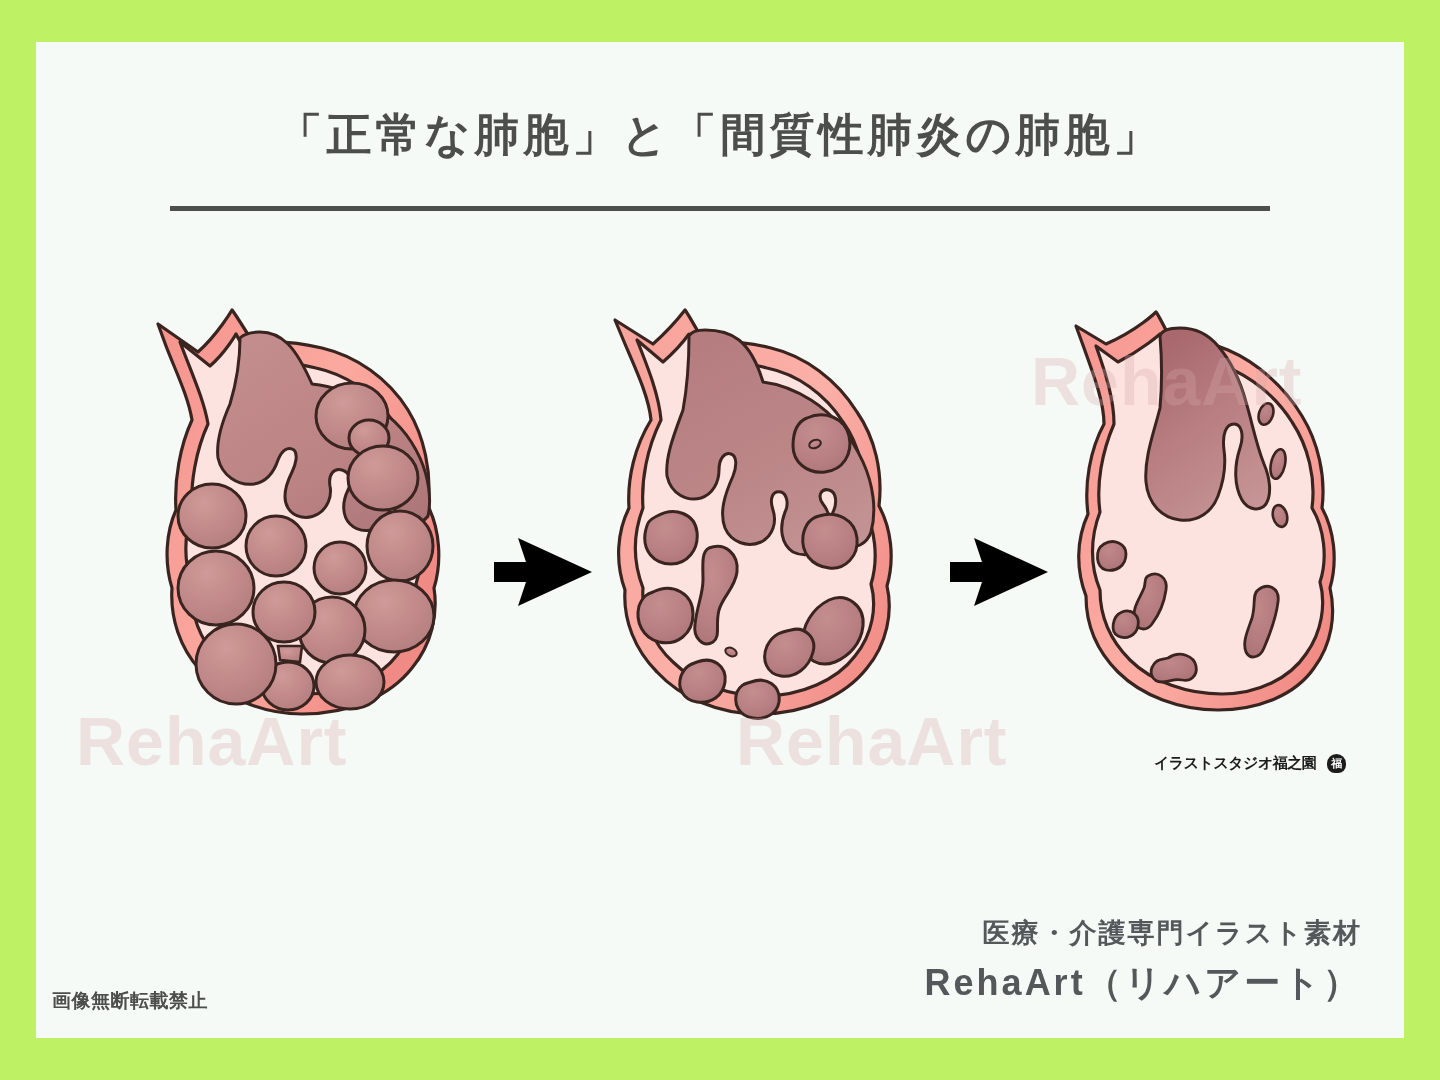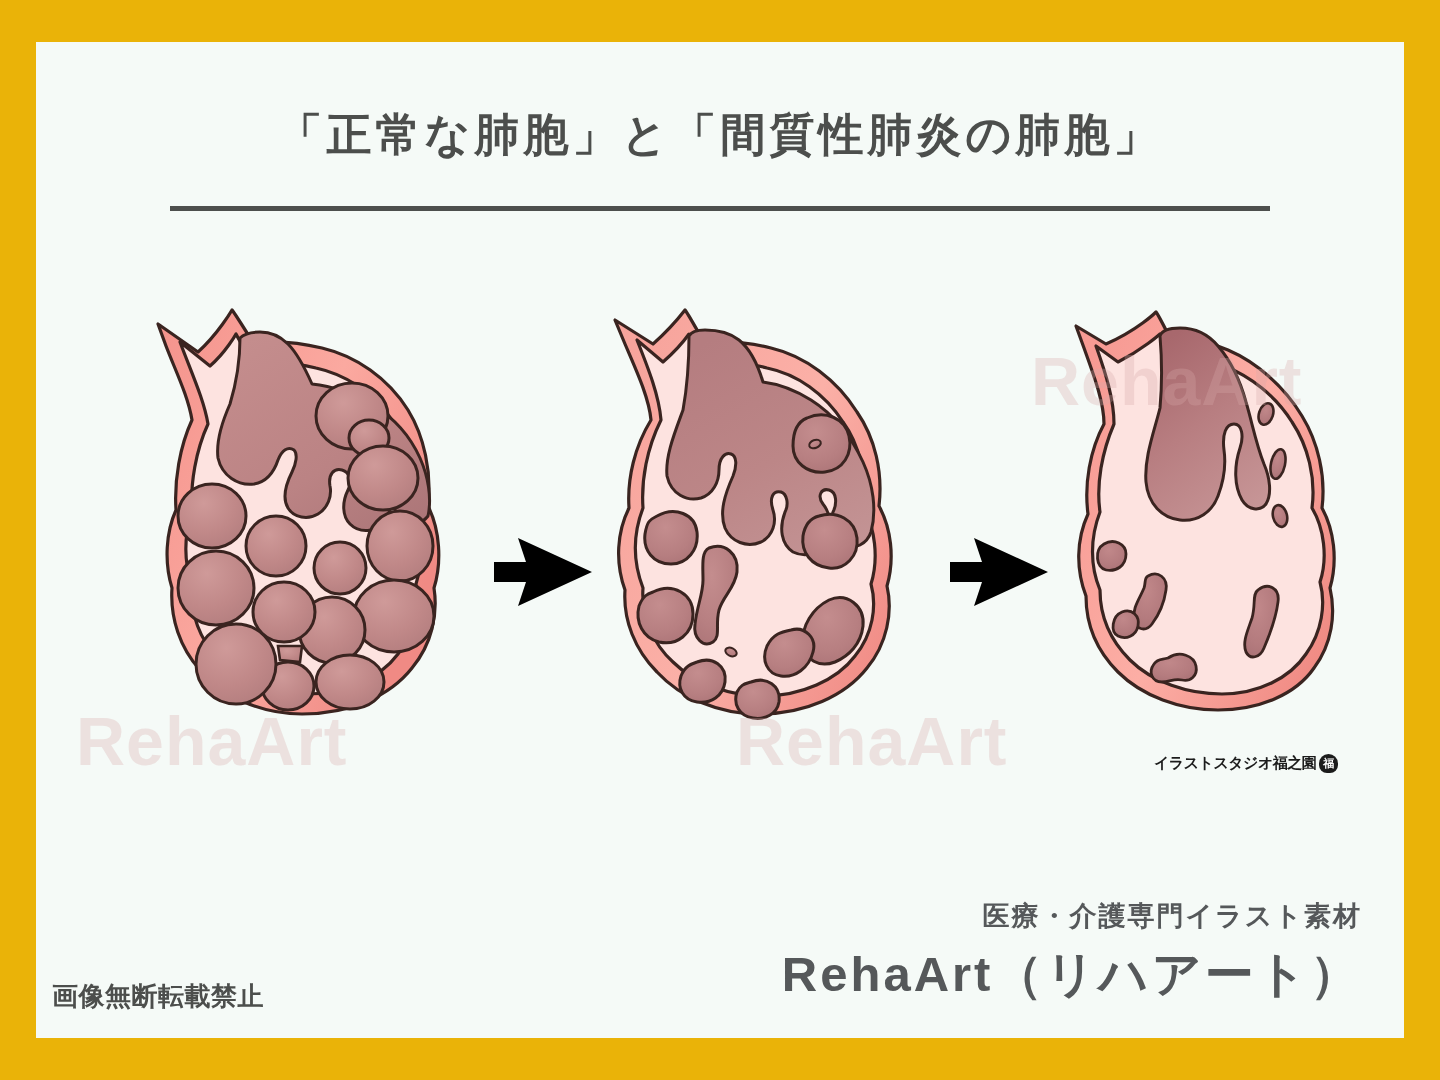--- a/index.html
+++ b/index.html
@@ -12,21 +12,21 @@
     height: 1080px;
     overflow: hidden;
     font-family: "Liberation Sans", "DejaVu Sans", sans-serif;
   }
 
   #frame {
     position: absolute;
     left: 0; top: 0;
     width: 1440px;
     height: 1080px;
-    background: #eab308;
+    background: #bef264;
   }
 
   #panel {
     position: absolute;
     left: 36px;
     top: 42px;
     width: 1368px;
     height: 996px;
     background: #f5faf7;
   }
@@ -100,21 +100,21 @@
   #wm-2 { left: 700px; top: 660px; }
   #wm-3 { left: 995px; top: 300px; }
 
   
   #studio-credit {
     position: absolute;
     left: 1118px;
     top: 712px;
     display: flex;
     align-items: center;
-    gap: 3px;
+    gap: 11px;
   }
   #studio-credit-label {
     font-size: 15px;
     font-weight: bold;
     color: #1b1b1b;
     letter-spacing: -0.5px;
     white-space: nowrap;
   }
   #studio-badge {
     width: 19px;
@@ -139,32 +139,32 @@
   }
   #brand-tagline {
     font-size: 27px;
     font-weight: bold;
     color: #55585a;
     letter-spacing: 2px;
     white-space: nowrap;
     margin-bottom: 8px;
   }
   #brand-name {
-    font-size: 49px;
+    font-size: 36px;
     font-weight: bold;
     color: #55585a;
     letter-spacing: 3px;
     white-space: nowrap;
   }
 
   #copyright-note {
     position: absolute;
     left: 16px;
     bottom: 24px;
-    font-size: 26px;
+    font-size: 19px;
     font-weight: bold;
     color: #4c4e4c;
     letter-spacing: 0.5px;
     white-space: nowrap;
     margin-top: 6px;
   }
 </style>
 </head>
 <body>
 

